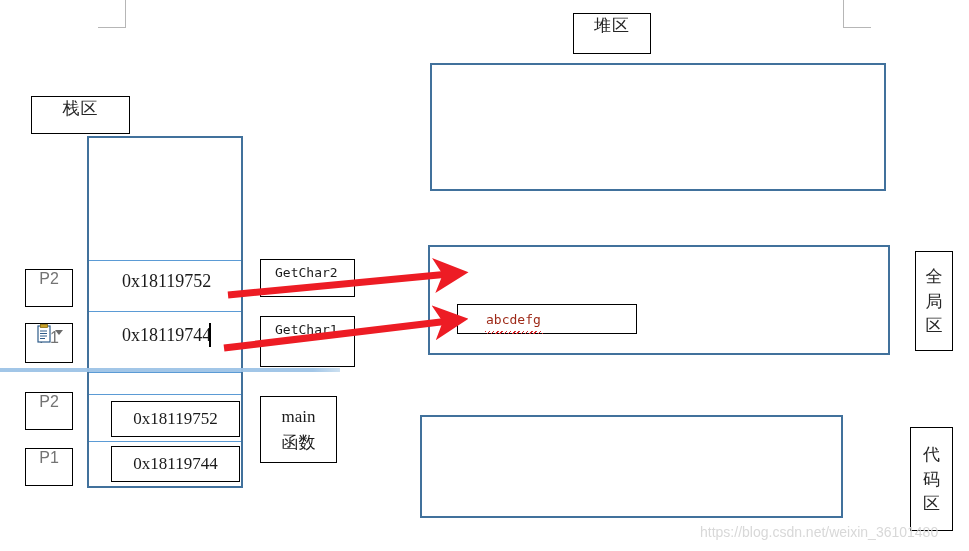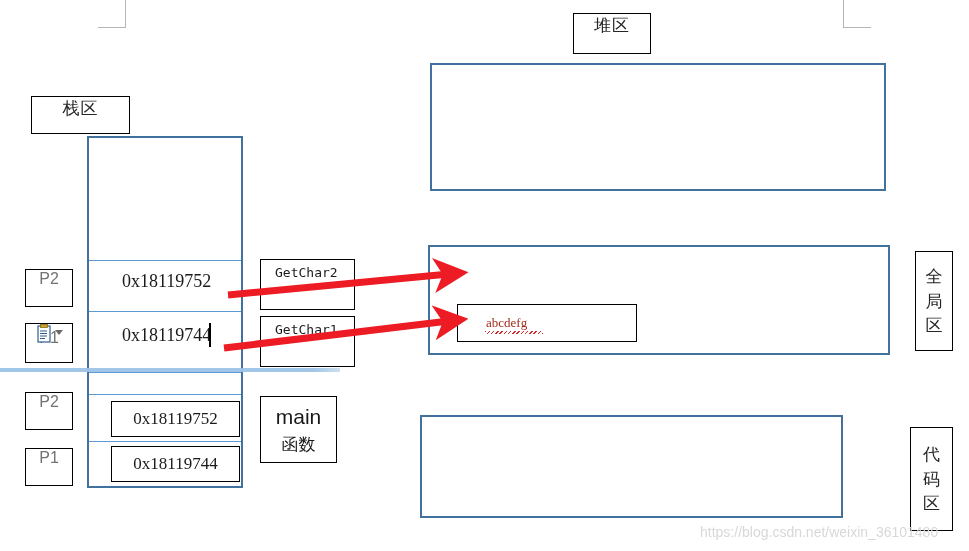--- a/index.html
+++ b/index.html
@@ -124,21 +124,21 @@
     box-sizing: border-box;
     border: 1px solid #000000;
     background: #ffffff;
     display: flex;
     flex-direction: column;
     align-items: center;
     justify-content: center;
     color: #1a1a1a;
     line-height: 1.45;
   }
-  .mainbox .l1 { font-size: 21px; font-family: Liberation Sans, sans-serif; }
+  .mainbox .l1 { font-size: 17px; font-family: Liberation Serif, serif; }
   .mainbox .l2 { font-size: 17px; font-family: "DejaVu Sans", sans-serif; }
 
   .strbox {
     position: absolute;
     box-sizing: border-box;
     border: 1px solid #000000;
     background: #ffffff;
     display: flex;
     align-items: center;
     color: #9E2A18;
@@ -220,21 +220,21 @@
       <line x1="4" y1="7" x2="11" y2="7" stroke="#2E5C8A" stroke-width="1"></line>
       <line x1="4" y1="9.5" x2="11" y2="9.5" stroke="#2E5C8A" stroke-width="1"></line>
       <line x1="4" y1="12" x2="11" y2="12" stroke="#2E5C8A" stroke-width="1"></line>
       <line x1="4" y1="14.5" x2="9" y2="14.5" stroke="#2E5C8A" stroke-width="1"></line>
       <g>
         <path d="M19 6 L27 6 L23 11 Z" fill="#6b6b6b"></path>
       </g>
     </svg>
   </div>
 
-  <div class="fnbox" style="left:260px; top:259px; width:95px; height:51px;">
+  <div class="fnbox" style="left:260px; top:259px; width:95px; height:38px;">
     <span>GetChar2</span>
   </div>
   <div class="fnbox" style="left:260px; top:316px; width:95px; height:51px;">
     <span>GetChar1</span>
   </div>
 
   <div class="hdivider" style="left:0px; top:368px; width:340px;"></div>
 
   <div class="blackbox ptr-label" style="left:25px; top:392px; width:48px; height:38px;">
     <span>P2</span>
@@ -255,21 +255,21 @@
     <span class="l2 cn">函数</span>
   </div>
 
   <div class="blackbox label-region cn" style="left:573px; top:13px; width:78px; height:41px;">
     <span>堆区</span>
   </div>
   <div class="bluebox" style="left:430px; top:63px; width:456px; height:128px;"></div>
 
   <div class="bluebox" style="left:428px; top:245px; width:462px; height:110px;"></div>
 
-  <div class="strbox" style="left:457px; top:304px; width:180px; height:38px;font-family:Liberation Serif, serif;">
+  <div class="strbox" style="left:457px; top:304px; width:180px; height:30px;">
     <span>abcdefg</span>
   </div>
   <div class="squiggle" style="left:485px; top:331px; width:58px;"></div>
 
   <div class="vertical-label cn" style="left:915px; top:251px; width:38px; height:100px;">
     <span>全</span>
     <span>局</span>
     <span>区</span>
   </div>
 

